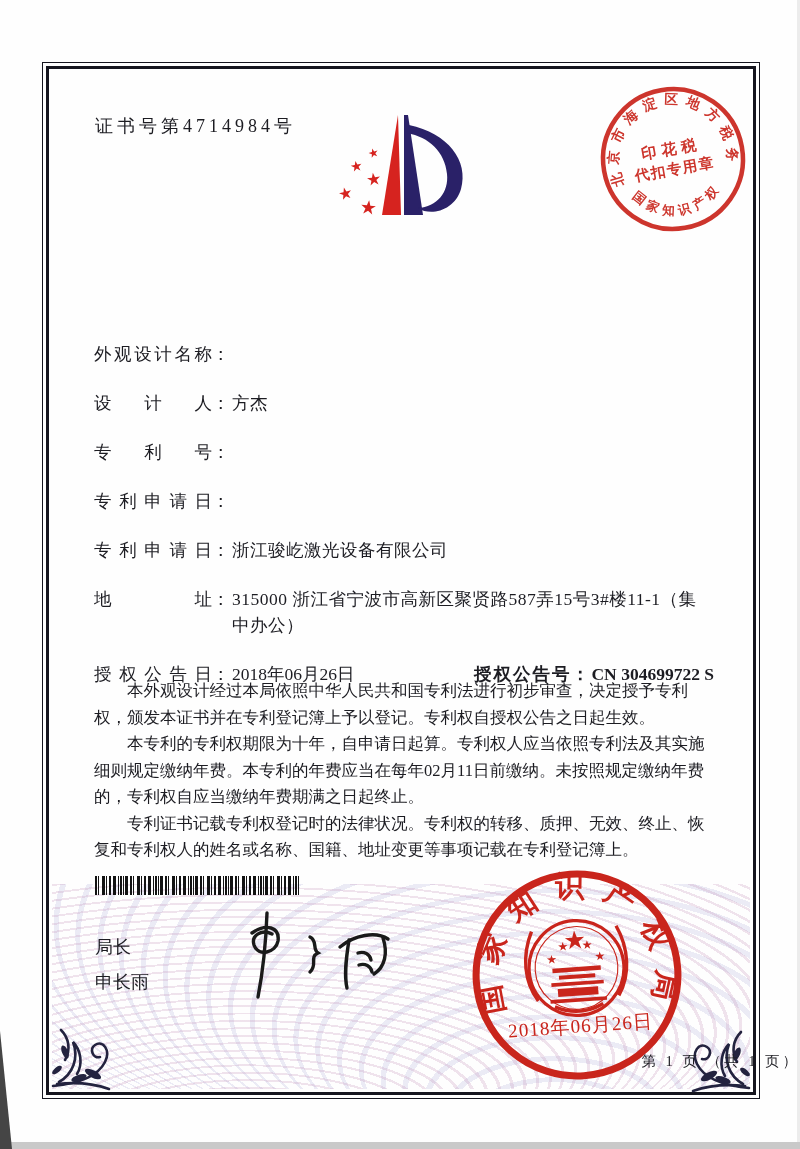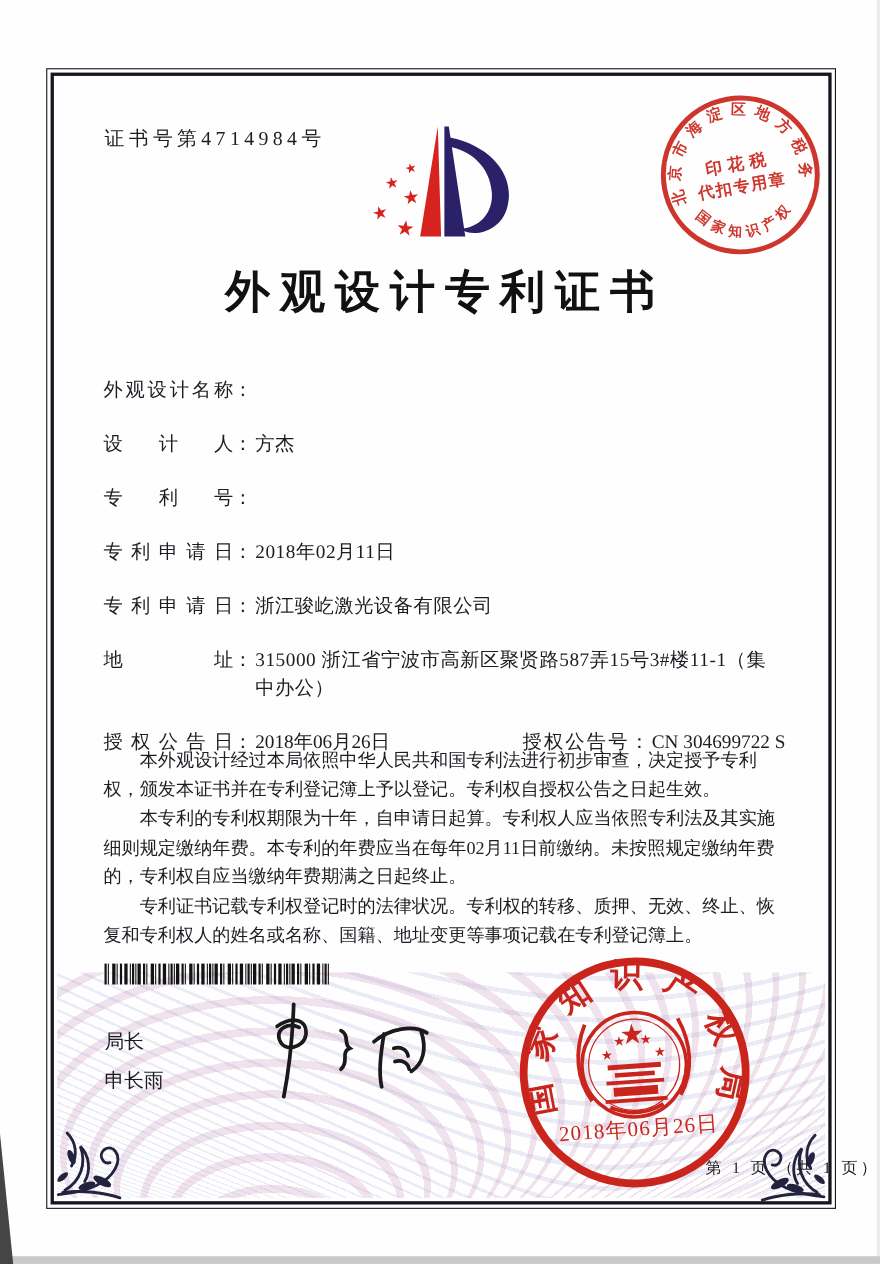--- a/index.html
+++ b/index.html
@@ -40,21 +40,21 @@
   .title{
     position:absolute;left:0;right:0;top:238px;text-align:center;
     font-size:41px;font-weight:bold;letter-spacing:9px;text-indent:9px;color:#111;
   }
 
   .fields{position:absolute;left:94px;top:341px;width:620px;font-size:17.5px;}
   .frow{display:flex;margin-bottom:23px;line-height:26px;}
   .flabel{width:118px;flex:none;text-align:justify;text-align-last:justify;}
   .fcolon{flex:none;width:20px;}
   .fvalue{flex:1;letter-spacing:.5px;}
-  .grant-group{display:flex;margin-left:auto;}
+  .grant-group{display:flex;margin-left:auto;font-weight:bold;}
   .grant-group .flabel{width:auto;letter-spacing:2px;}
 
   .body-text{position:absolute;left:94px;top:678px;width:620px;font-size:16.5px;line-height:26.5px;}
   .body-text p{margin:0;text-indent:2em;}
 
   .barcode{position:absolute;left:95px;top:876px;height:19px;display:flex;align-items:stretch;}
   .barcode span{background:#131313;display:block;height:100%;flex:none;}
 
   .signer{position:absolute;left:95px;top:930px;font-size:18px;line-height:35px;
     font-family:"Liberation Sans","DejaVu Sans",sans-serif;}
@@ -126,40 +126,38 @@
     <text fill="#c9251c" font-size="13.5" letter-spacing="7" font-weight="bold">
       <textPath href="#arcTaxTop" startOffset="2">北京市海淀区地方税务局</textPath>
     </text>
     <text fill="#c9251c" font-size="12.5" letter-spacing="4.5" font-weight="bold">
       <textPath href="#arcTaxBottom" startOffset="1">国家知识产权局</textPath>
     </text>
     <text x="75" y="70" text-anchor="middle" fill="#c9251c" font-size="15" letter-spacing="5" font-weight="bold">印花税</text>
     <text x="75" y="90" text-anchor="middle" fill="#c9251c" font-size="14.5" letter-spacing="1.5" font-weight="bold">代扣专用章</text>
   </svg>
 
-  <div class="title">外观设计专利证书</div>
 
   <div class="fields">
     <div class="frow">
       <span class="flabel">外观设计名称</span>
         <span class="fcolon">：</span>
     </div>
     <div class="frow">
       <span class="flabel">设计人</span>
         <span class="fcolon">：</span>
       <span class="fvalue">方杰</span>
     </div>
     <div class="frow">
       <span class="flabel">专利号</span>
         <span class="fcolon">：</span>
     </div>
     <div class="frow">
       <span class="flabel">专利申请日</span>
         <span class="fcolon">：</span>
-      <span class="fvalue">2018年02月11日</span>
     </div>
     <div class="frow">
       <span class="flabel">专利申请日</span>
         <span class="fcolon">：</span>
       <span class="fvalue">浙江骏屹激光设备有限公司</span>
     </div>
     <div class="frow">
       <span class="flabel">地址</span>
         <span class="fcolon">：</span>
       <span class="fvalue">315000 浙江省宁波市高新区聚贤路587弄15号3#楼11-1（集中办公）</span>

